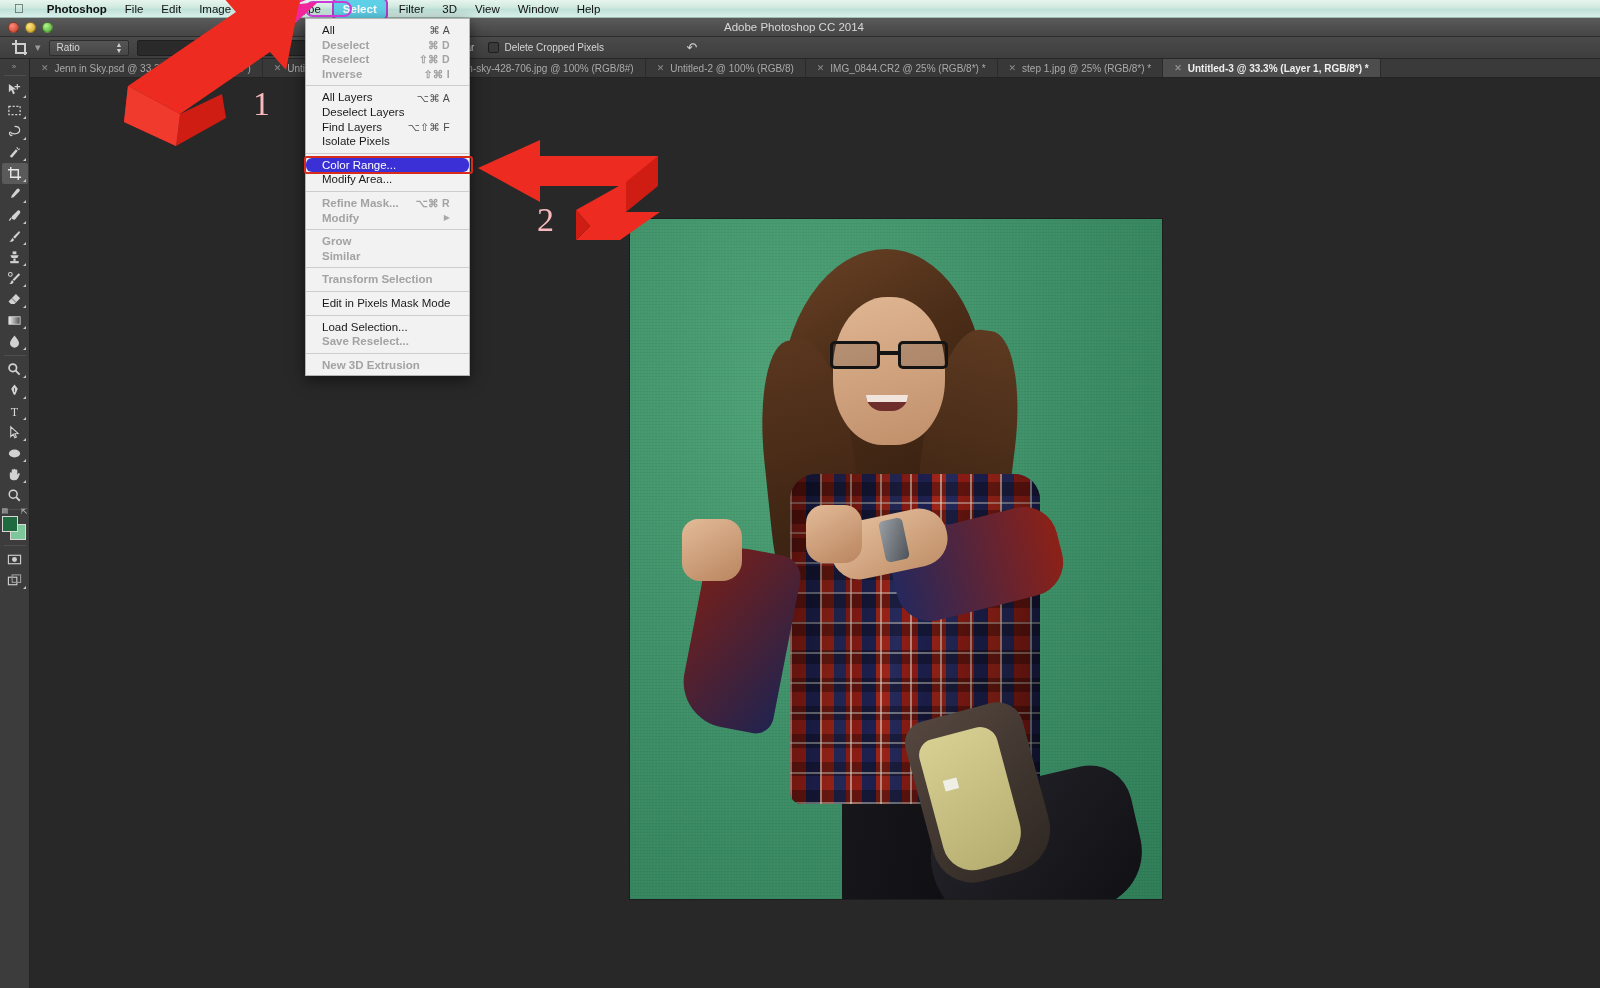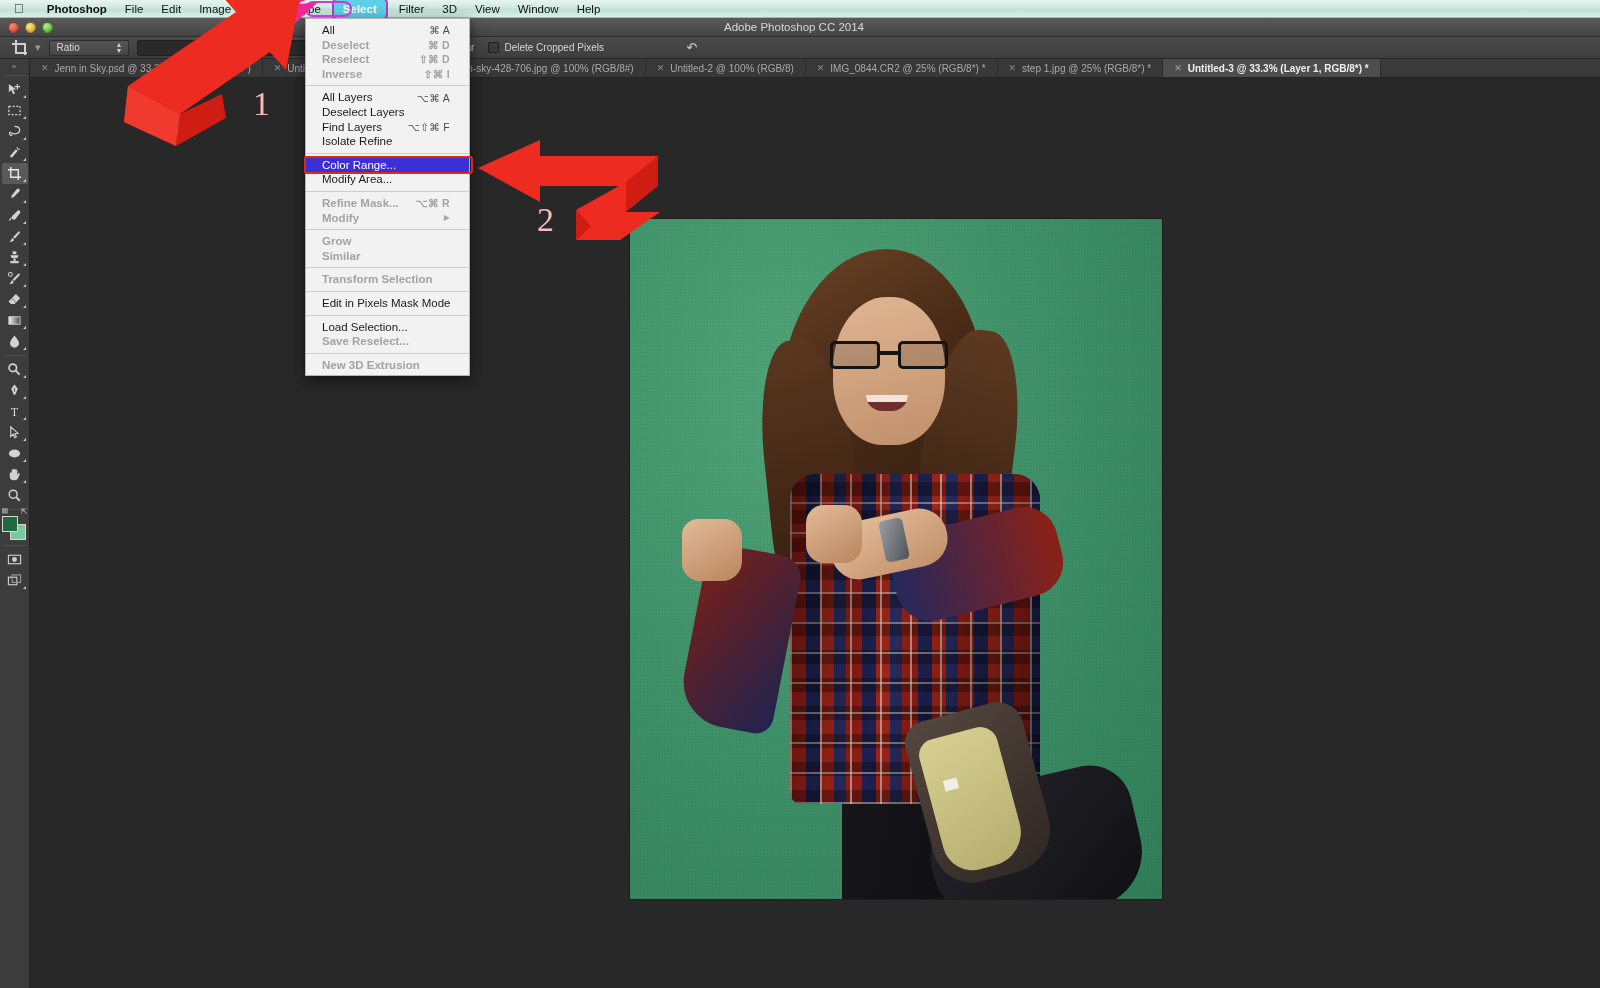--- a/index.html
+++ b/index.html
@@ -180,21 +180,21 @@
     position:absolute; left:305px; top:18px; width:165px;
     background:#f2f2f2; border:1px solid #b4b4b4;
     box-shadow:0 4px 14px rgba(0,0,0,.55); z-index:45;
     padding:4px 0 3px 0; font-size:11.5px; color:#1a1a1a;
   }
   .mi{ display:flex; align-items:center; justify-content:space-between;
     height:14.6px; padding:0 19px 0 16px; white-space:nowrap; }
   .mi .lbl{ line-height:14.6px; }
   .mi .key{ font-size:10.5px; color:#4a4a4a; letter-spacing:.3px; }
   .mi.dis .lbl,.mi.dis .key{ color:#a3a3a3;font-weight:bold; }
-  .mi.hl{ background:#3b2fd6; color:#fff; }
+  .mi.hl{ background:#3b2fd6; color:#fff;border-radius:6px; }
   .mi.hl .lbl{ color:#fff; }
   .mi .submenu{ font-size:8px; color:#6a6a6a; }
   .mi.dis .submenu{ color:#a9a9a9; }
   .mdiv{ height:1px; background:#cdcdcd; margin:4px 0; }
   #crhl{ position:absolute; left:-2px; top:-2px; width:169px; height:18.6px;
     border:2.5px solid #d92b1c; border-radius:3px; pointer-events:none; }
   .mi-wrap{ position:relative; }
 
   
   #anno{ position:absolute; inset:0; z-index:60; pointer-events:none; }
@@ -510,21 +510,21 @@
   </div>
   <div class="mi">
     <span class="lbl">Deselect Layers</span>
     <span class="key"></span>
   </div>
   <div class="mi">
     <span class="lbl">Find Layers</span>
     <span class="key">⌥⇧⌘ F</span>
   </div>
   <div class="mi">
-    <span class="lbl">Isolate Refine</span>
+    <span class="lbl">Isolate Pixels</span>
     <span class="key"></span>
   </div>
 
   <div class="mdiv"></div>
 
   <div class="mi-wrap">
     <div class="mi hl">
       <span class="lbl">Color Range...</span>
       <span class="key"></span>
     </div>

